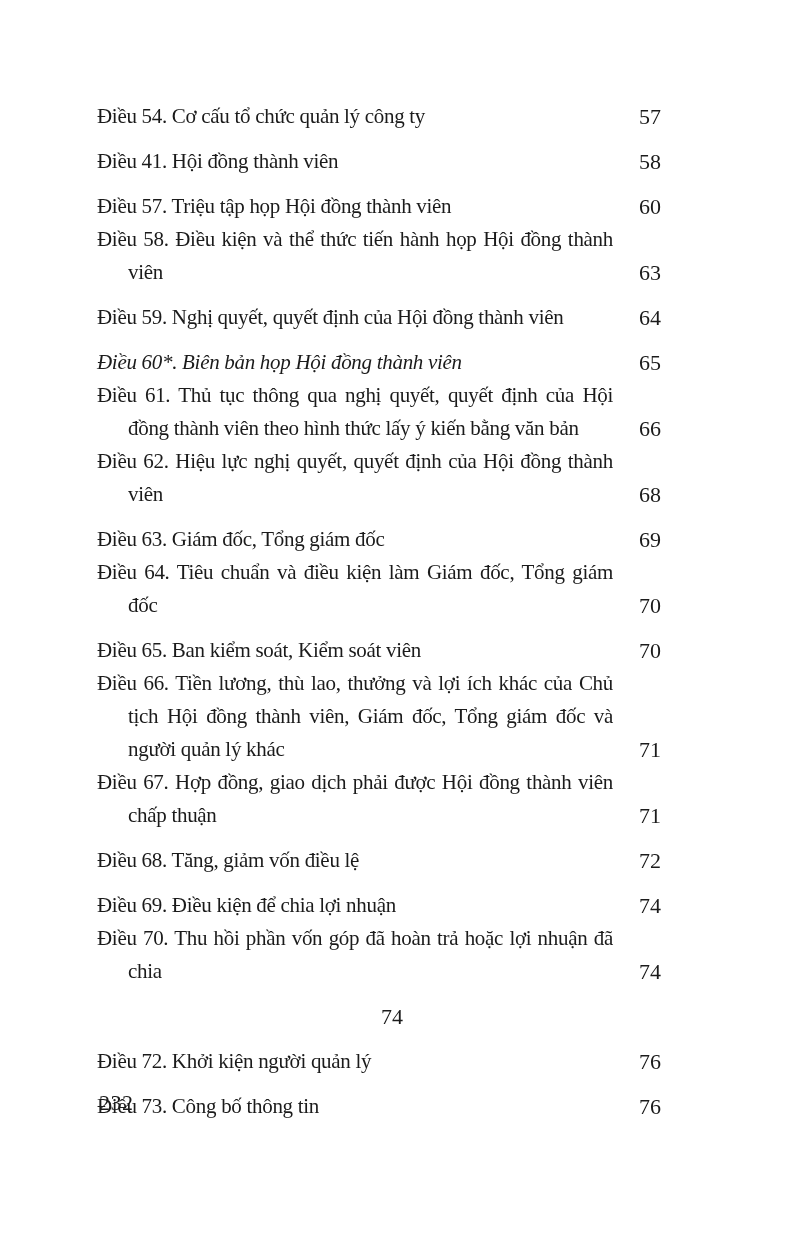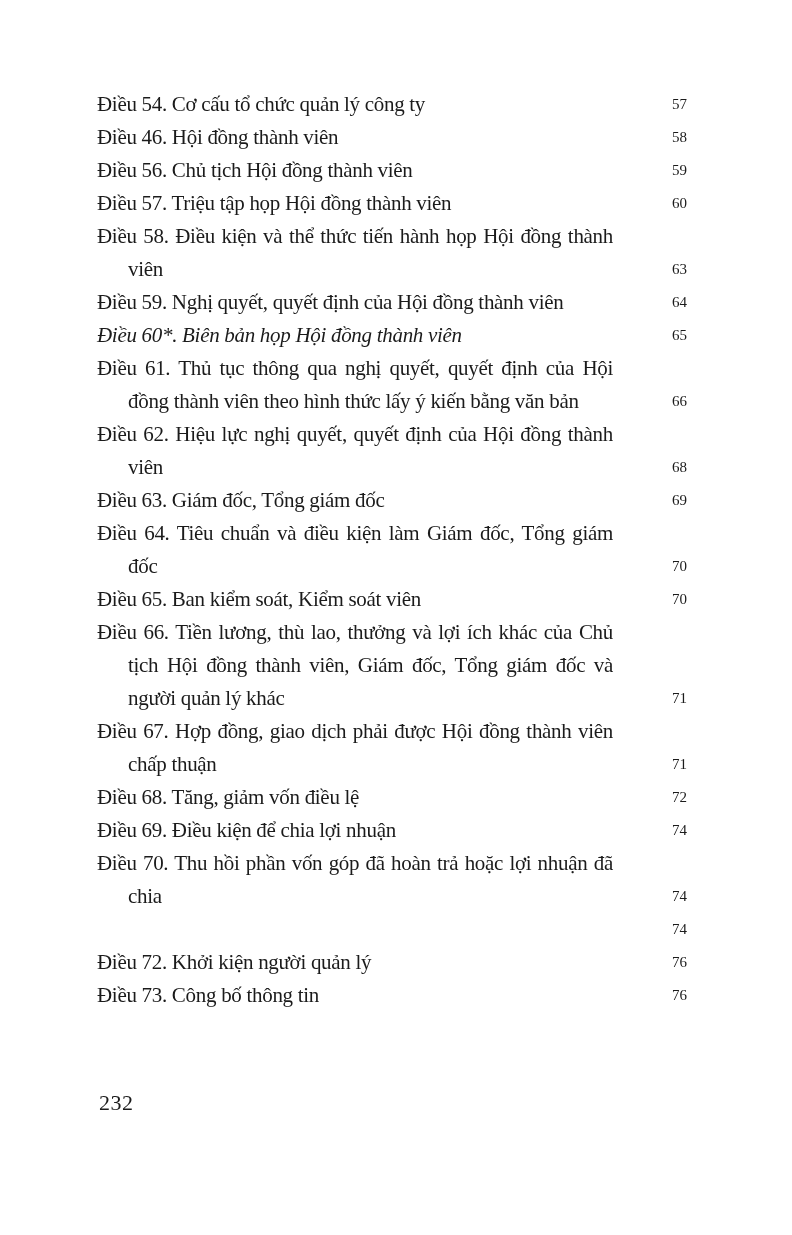--- a/index.html
+++ b/index.html
@@ -35,24 +35,25 @@
     text-align: justify;
     font-size: 21px;
     line-height: 33px;
     letter-spacing: -0.3px;
   }
   .toc-title.italic {
     font-style: italic;
   }
   .toc-page {
     flex: 1;
-    text-align: right;
-    font-size: 15px;
+    text-align: center;
+    font-size: 22px;
     line-height: 33px;
     white-space: nowrap;
+    margin-top: 12px;
   }
   .folio {
     position: absolute;
     left: 99px;
     top: 1086px;
     font-size: 22px;
     line-height: 33px;
     letter-spacing: 0.5px;
   }
 </style>
@@ -60,28 +61,24 @@
 <body>
 
 <div class="page">
   <div class="toc" id="toc-list">
   <div class="toc-row">
     <div class="toc-title">Điều 54. Cơ cấu tổ chức quản lý công ty</div>
     <div class="toc-page">57</div>
   </div>
 
   <div class="toc-row">
-    <div class="toc-title">Điều 46. Hội đồng thành viên</div>
+    <div class="toc-title">Điều 41. Hội đồng thành viên</div>
     <div class="toc-page">58</div>
   </div>
 
-  <div class="toc-row">
-    <div class="toc-title">Điều 56. Chủ tịch Hội đồng thành viên</div>
-    <div class="toc-page">59</div>
-  </div>
 
   <div class="toc-row">
     <div class="toc-title">Điều 57. Triệu tập họp Hội đồng thành viên</div>
     <div class="toc-page">60</div>
   </div>
 
   <div class="toc-row">
     <div class="toc-title">Điều 58. Điều kiện và thể thức tiến hành họp Hội đồng thành viên</div>
     <div class="toc-page">63</div>
   </div>

